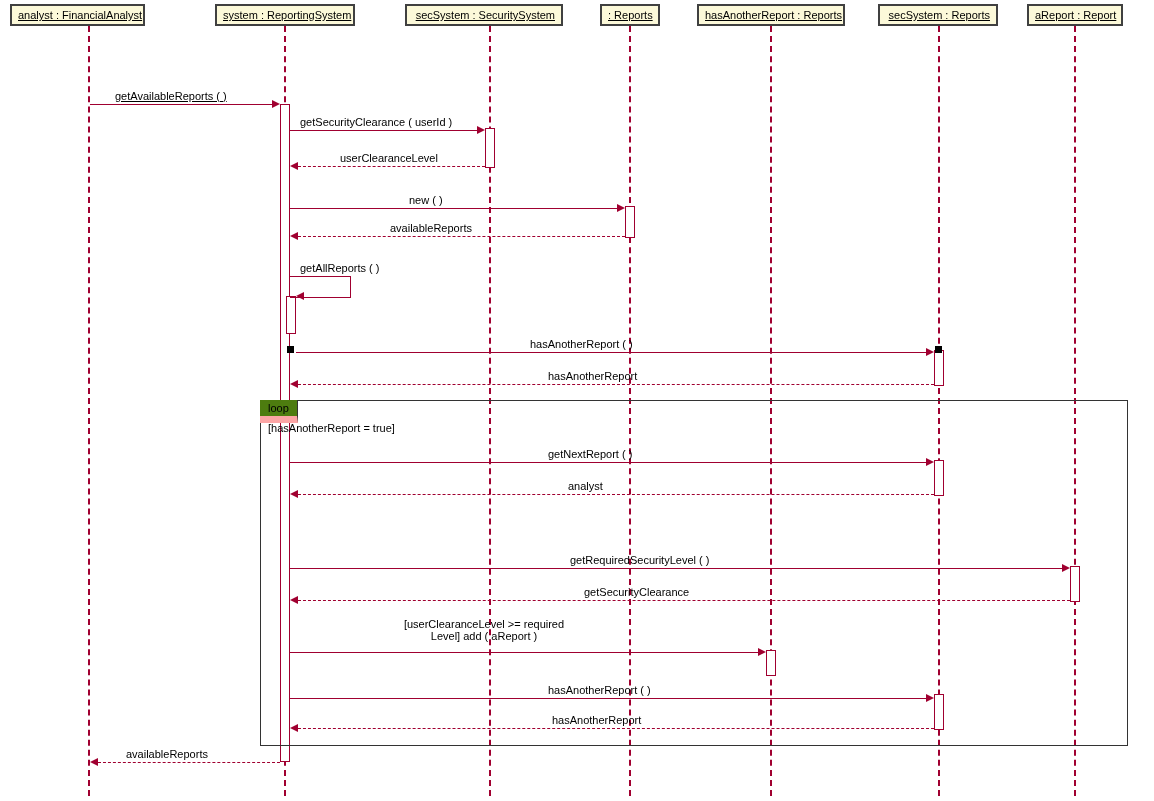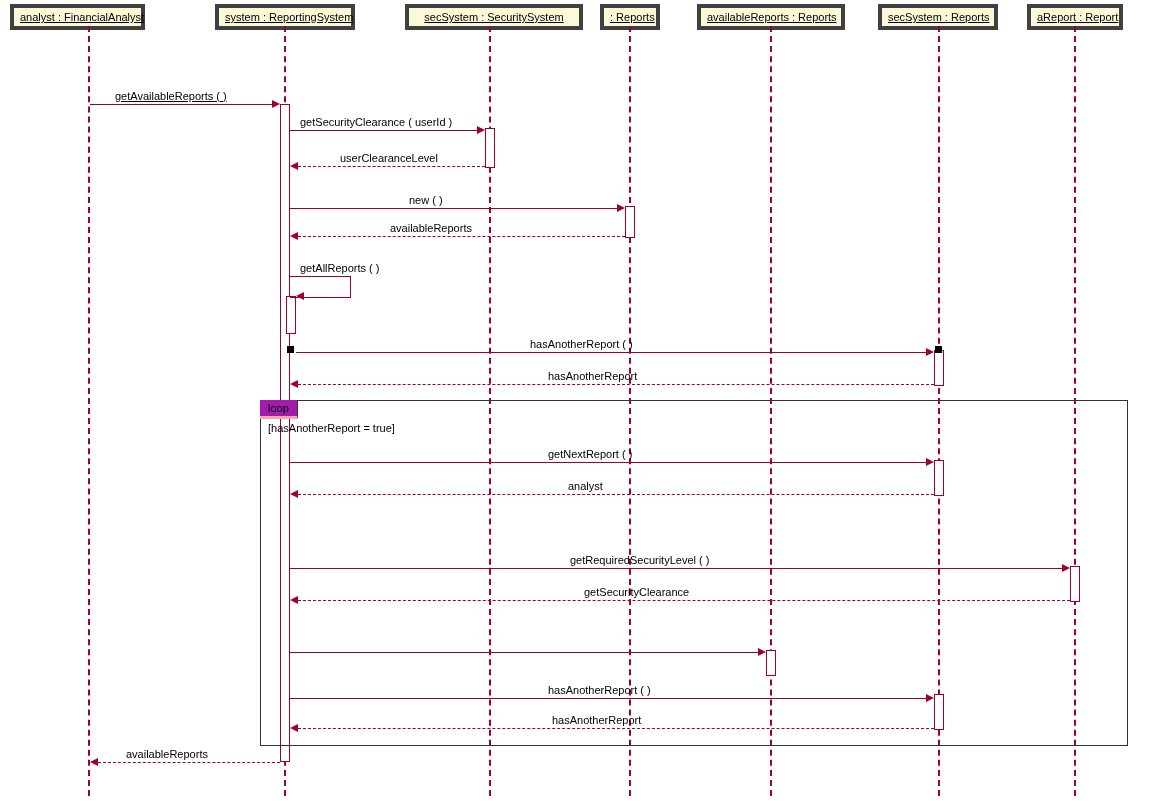--- a/index.html
+++ b/index.html
@@ -10,23 +10,23 @@
     font-size: 11px;
     color: #000000;
   }
   .canvas {
     position: relative;
     width: 1154px; height: 801px;
   }
   .participant-box {
     position: absolute;
     background: #fcf9d9;
-    border: 4px solid #404040;
+    border: 2px solid #404040;
     padding: 3px 6px;
-    text-align: center;
+    text-align: right;
     text-decoration: underline;
     color: #000;
     white-space: nowrap;
     box-sizing: border-box;
   }
   .lifeline {
     position: absolute;
     width: 0;
     border-left: 2px dashed #a00030;
   }
@@ -86,39 +86,39 @@
     background: #000;
   }
   .loop-box {
     position: absolute;
     border: 1px solid #333;
     background: transparent;
     box-sizing: border-box;
   }
   .loop-tab {
     position: absolute;
-    background: #a21caf;
-    border-bottom: 3px solid #fca5a5;
+    background: #4d7c0f;
+    border-bottom: 7px solid #fca5a5;
     border-right: 1px solid #333;
     padding: 2px 8px;
   }
   .loop-cond {
     position: absolute;
   }
 </style>
 </head>
 <body>
 
 <div class="canvas">
 
   <div class="participant-box" style="left:10px; top:4px; width:135px;">analyst : FinancialAnalyst</div>
   <div class="participant-box" style="left:215px; top:4px; width:140px;">system : ReportingSystem</div>
-  <div class="participant-box" style="left:405px; top:4px; width:178px;">secSystem : SecuritySystem</div>
+  <div class="participant-box" style="left:405px; top:4px; width:158px;">secSystem : SecuritySystem</div>
   <div class="participant-box" style="left:600px; top:4px; width:60px;">  : Reports</div>
-  <div class="participant-box" style="left:697px; top:4px; width:148px;">availableReports : Reports</div>
+  <div class="participant-box" style="left:697px; top:4px; width:148px;">hasAnotherReport : Reports</div>
   <div class="participant-box" style="left:878px; top:4px; width:120px;">secSystem : Reports</div>
   <div class="participant-box" style="left:1027px; top:4px; width:96px;">aReport : Report</div>
 
   <div class="lifeline" style="left:88px; top:26px; height:770px;"></div>
   <div class="lifeline" style="left:284px; top:26px; height:770px;"></div>
   <div class="lifeline" style="left:489px; top:26px; height:770px;"></div>
   <div class="lifeline" style="left:629px; top:26px; height:770px;"></div>
   <div class="lifeline" style="left:770px; top:26px; height:770px;"></div>
   <div class="lifeline" style="left:938px; top:26px; height:770px;"></div>
   <div class="lifeline" style="left:1074px; top:26px; height:770px;"></div>
@@ -189,20 +189,24 @@
   <div class="arrow left-open" style="left:290px; top:490px;"></div>
 
   <div class="label" style="left:570px; top:554px;">getRequiredSecurityLevel (  )</div>
   <div class="msg-line solid" style="left:290px; top:568px; width:773px;"></div>
   <div class="arrow right-solid" style="left:1062px; top:564px;"></div>
 
   <div class="label" style="left:584px; top:586px;">getSecurityClearance</div>
   <div class="msg-line dashed" style="left:298px; top:600px; width:772px;"></div>
   <div class="arrow left-open" style="left:290px; top:596px;"></div>
 
+  <div class="label multi" style="left:374px; top:618px; width:220px;">
+    <span>[userClearanceLevel &gt;= required</span><br>
+    <span>Level] add ( aReport )</span>
+  </div>
   <div class="msg-line solid" style="left:290px; top:652px; width:469px;"></div>
   <div class="arrow right-solid" style="left:758px; top:648px;"></div>
 
   <div class="label" style="left:548px; top:684px;">hasAnotherReport (  )</div>
   <div class="msg-line solid" style="left:290px; top:698px; width:637px;"></div>
   <div class="arrow right-solid" style="left:926px; top:694px;"></div>
 
   <div class="label" style="left:552px; top:714px;">hasAnotherReport</div>
   <div class="msg-line dashed" style="left:298px; top:728px; width:636px;"></div>
   <div class="arrow left-open" style="left:290px; top:724px;"></div>

